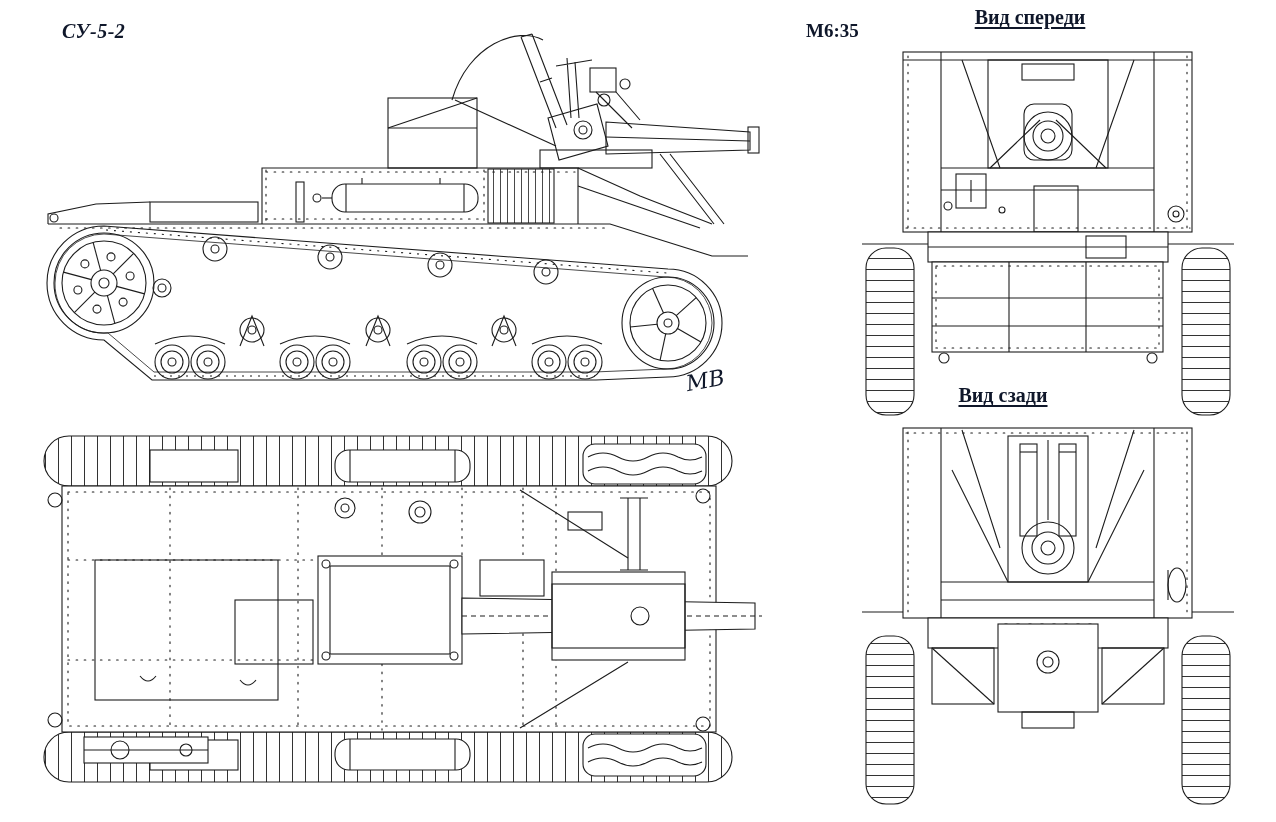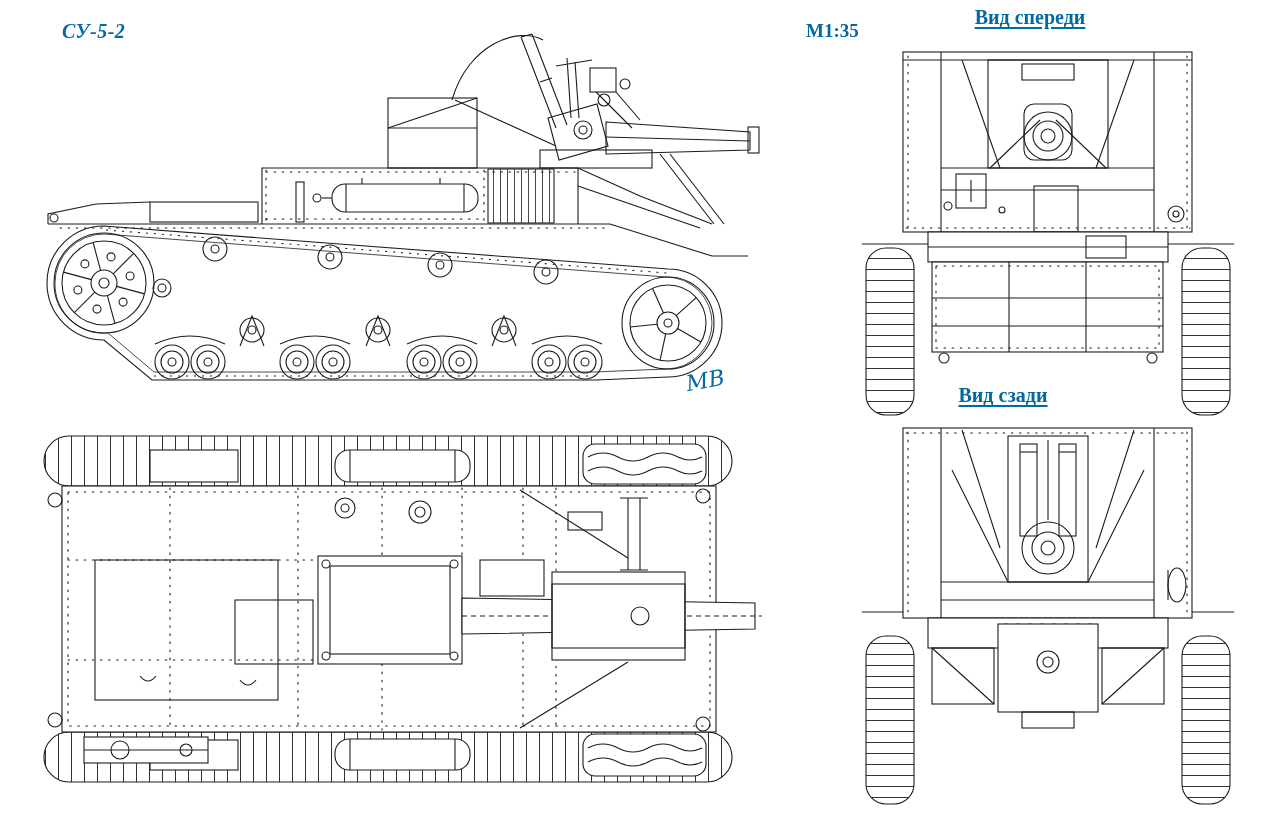--- a/index.html
+++ b/index.html
@@ -1,39 +1,39 @@
 <!DOCTYPE html>
 <html><head>
 <meta charset="utf-8">
 <style>
   * { margin:0; padding:0; box-sizing:border-box; }
   html,body { width:1276px; height:822px; background:#ffffff; }
   .canvas {
     position:relative; width:1252px; height:822px; background:#ffffff;
-    overflow:hidden; font-family:"Liberation Serif", serif; color:#0369a1;
+    overflow:hidden; font-family:"Liberation Serif", serif; color:#0f172a;
   }
   .lbl { position:absolute; white-space:nowrap; }
   .title-lbl { left:62px; top:20px; font-style:italic; font-weight:bold; font-size:20px; letter-spacing:.5px; }
   .scale-lbl { left:806px; top:20px; font-weight:bold; font-size:19px; }
   .view-lbl { font-weight:bold; font-size:20px; text-decoration:underline; text-underline-offset:3px; text-align:center; }
   .view-lbl.front { left:950px; top:6px; width:160px; }
   .view-lbl.rear  { left:933px; top:384px; width:140px; }
   .signature-lbl { left:686px; top:368px; font-style:italic; font-size:22px; font-family:"DejaVu Serif", serif; transform:rotate(-10deg); }
   svg.linework { position:absolute; left:0; top:0; }
   .rivet { stroke-dasharray:1.6 6.5; stroke-linecap:round; }
   .thin  { stroke-width:.8; }
   .dash  { stroke-dasharray:5 4; }
 </style>
 </head>
 <body>
 
 <div class="canvas">
 
   <div class="lbl title-lbl">СУ-5-2</div>
-  <div class="lbl scale-lbl">М1:35</div>
+  <div class="lbl scale-lbl">М6:35</div>
   <div class="lbl view-lbl front">Вид спереди</div>
   <div class="lbl view-lbl rear">Вид сзади</div>
   <div class="lbl signature-lbl">МВ</div>
 
   <svg class="linework" width="1276" height="822" viewBox="0 0 1276 822" stroke="#1c1c1c" fill="none" stroke-width="1.1">
 
     <defs>
       <pattern id="linksH" width="13" height="60" patternUnits="userSpaceOnUse">
         <line x1="6.5" y1="0" x2="6.5" y2="60" stroke="#1c1c1c" stroke-width="0.9"></line>
       </pattern>

